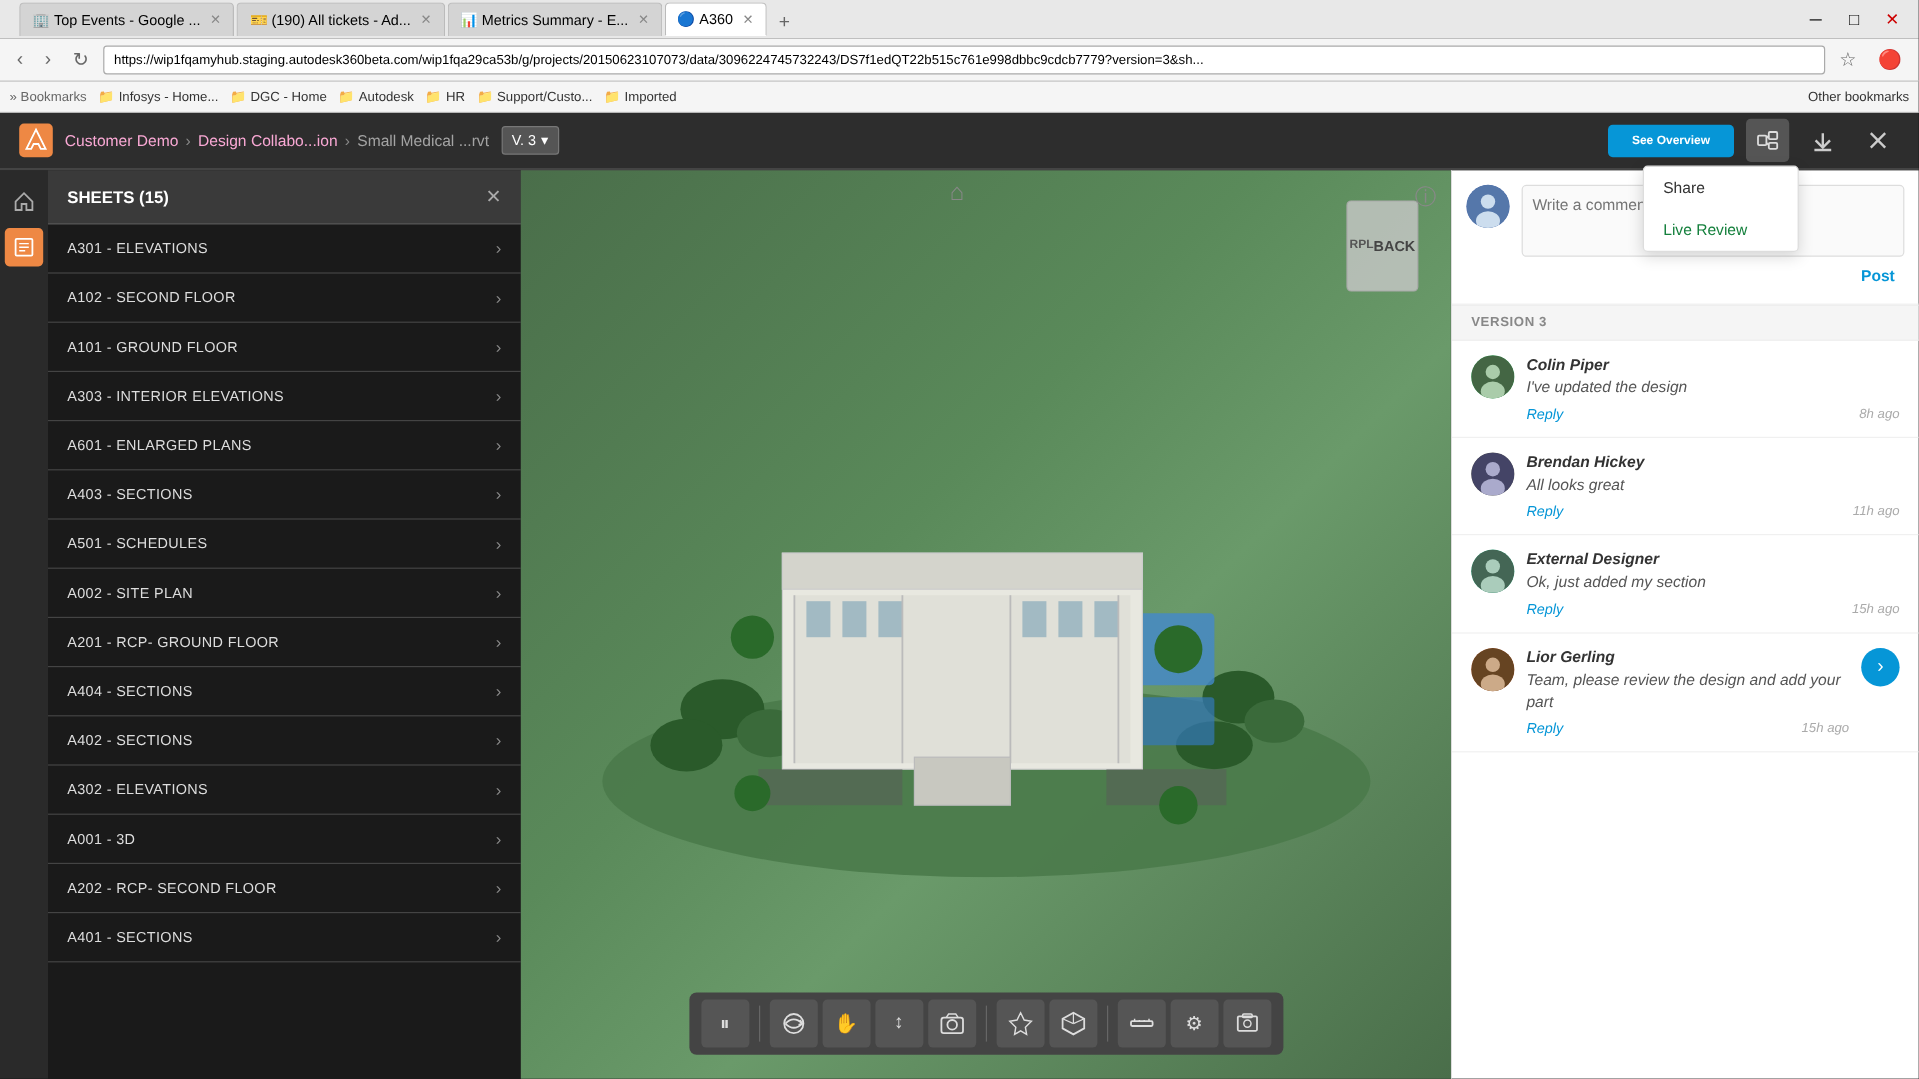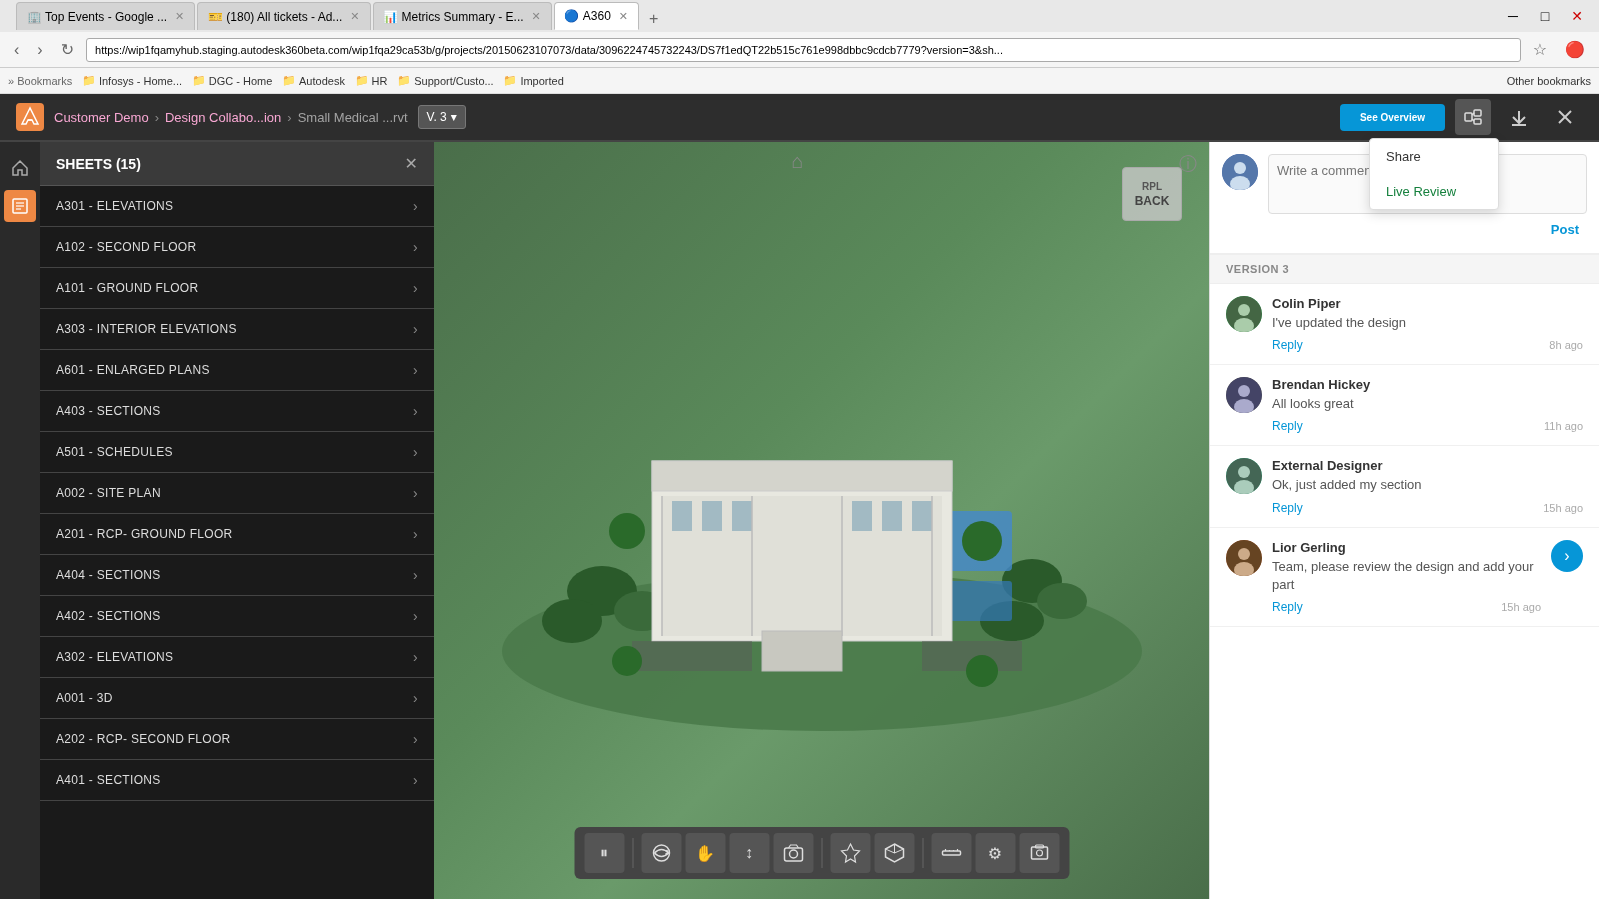--- a/index.html
+++ b/index.html
@@ -50,33 +50,33 @@
 
     
     .viewer-svg { width: 700px; height: 420px; }
 
     
     .viewer-toolbar { position: absolute; bottom: 20px; left: 50%; transform: translateX(-50%); display: flex; align-items: center; gap: 4px; background: #444; border-radius: 6px; padding: 6px 10px; }
     .toolbar-btn { background: #555; border: none; color: #ddd; width: 40px; height: 40px; border-radius: 4px; cursor: pointer; font-size: 16px; display: flex; align-items: center; justify-content: center; }
     .toolbar-separator { width: 1px; height: 30px; background: #666; margin: 0 4px; }
     .viewer-home-btn { background: none; border: none; color: #888; font-size: 20px; cursor: pointer; }
     .viewer-info-btn { background: none; border: none; color: #888; font-size: 18px; cursor: pointer; }
-    .back-cube { position: absolute; top: 15px; right: 15px; background: rgba(200,200,200,0.8); border-radius: 4px; padding: 4px; font-size: 11px; text-align: center; width: 60px; height: 54px; display: flex; flex-direction: column; align-items: center; justify-content: center; color: #333; font-weight: bold; cursor: pointer; border: 1px solid #aaa; }
+    .back-cube { position: absolute; top: 15px; right: 15px; background: rgba(200,200,200,0.8); border-radius: 4px; padding: 4px; font-size: 11px; text-align: center; width: 60px; height: 76px; display: flex; align-items: center; justify-content: center; color: #333; font-weight: bold; cursor: pointer; border: 1px solid #aaa; }
 
     
     .right-panel { width: 390px; background: #fff; display: flex; flex-direction: column; border-left: 1px solid #ddd; flex-shrink: 0; }
     .comment-input-area { padding: 12px; border-bottom: 1px solid #eee; display: flex; gap: 10px; align-items: flex-start; }
     .user-avatar { width: 36px; height: 36px; border-radius: 50%; background: #888; overflow: hidden; flex-shrink: 0; }
     .comment-input { flex: 1; border: 1px solid #ddd; border-radius: 4px; padding: 8px; font-size: 13px; color: #aaa; background: #fafafa; min-height: 60px; resize: none; }
     .post-btn { background: none; border: none; color: #0696d7; cursor: pointer; font-size: 13px; font-weight: bold; padding: 4px 8px; }
     .comments-list { flex: 1; overflow-y: auto; padding: 0; }
     .version-header { background: #f5f5f5; padding: 8px 16px; font-size: 11px; font-weight: bold; color: #888; text-transform: uppercase; letter-spacing: 0.5px; border-top: 1px solid #eee; border-bottom: 1px solid #eee; }
     .comment-item { display: flex; gap: 10px; padding: 12px 16px; border-bottom: 1px solid #f0f0f0; }
     .comment-avatar { width: 36px; height: 36px; border-radius: 50%; background: #666; flex-shrink: 0; overflow: hidden; }
-    .comment-body { flex: 1; }
+    .comment-body { flex: 1; font-style: italic; }
     .comment-author { font-weight: bold; font-size: 13px; color: #333; margin-bottom: 3px; }
     .comment-text { font-size: 13px; color: #555; margin-bottom: 6px; line-height: 1.4; }
     .comment-footer { display: flex; justify-content: space-between; align-items: center; }
     .comment-reply { color: #0696d7; font-size: 12px; cursor: pointer; }
     .comment-time { color: #aaa; font-size: 11px; }
     .send-btn { background: #0696d7; color: white; border: none; width: 32px; height: 32px; border-radius: 50%; cursor: pointer; font-size: 16px; display: flex; align-items: center; justify-content: center; }
 
     
     .dropdown-menu { position: absolute; top: 138px; right: 100px; background: #fff; border: 1px solid #ddd; border-radius: 4px; box-shadow: 0 4px 12px rgba(0,0,0,0.15); z-index: 1000; min-width: 130px; }
     .dropdown-item { padding: 10px 16px; cursor: pointer; font-size: 13px; color: #333; }
@@ -102,21 +102,21 @@
 
   <div class="browser-title-bar">
     <div class="browser-tabs">
       <div class="browser-tab">
         <span class="tab-favicon">🏢</span>
         <span>Top Events - Google ...</span>
         <span class="tab-close">✕</span>
       </div>
       <div class="browser-tab">
         <span class="tab-favicon">🎫</span>
-        <span>(180) All tickets - Ad...</span>
+        <span>(190) All tickets - Ad...</span>
         <span class="tab-close">✕</span>
       </div>
       <div class="browser-tab">
         <span class="tab-favicon">📊</span>
         <span>Metrics Summary - E...</span>
         <span class="tab-close">✕</span>
       </div>
       <div class="browser-tab active">
         <span class="tab-favicon">🔵</span>
         <span>A360</span>

